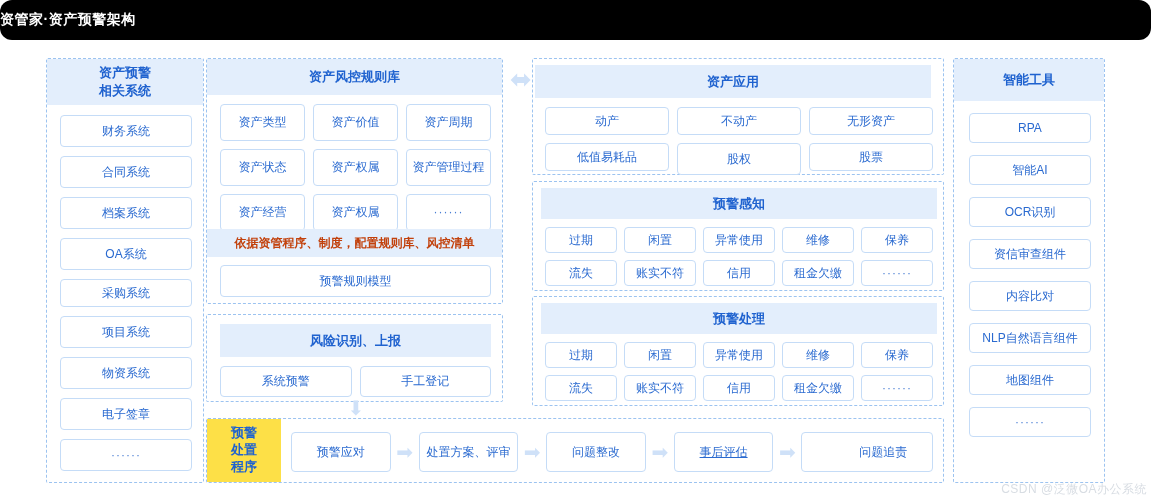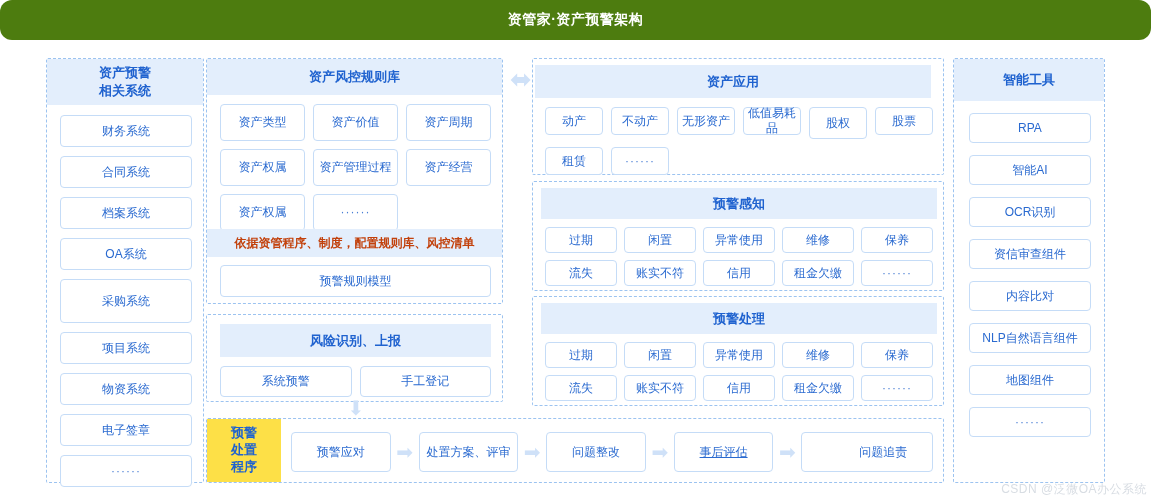--- a/index.html
+++ b/index.html
@@ -7,22 +7,22 @@
     width: 1151px; height: 500px;
     background: #ffffff;
     font-family: "Liberation Sans", "DejaVu Sans", sans-serif;
     overflow: hidden;
   }
   #page { position: relative; width: 1151px; height: 500px; background:#fff; }
 
   
   .titlebar {
     position: absolute; left: 0; top: 0; width: 1151px; height: 40px;
-    background: #4d7c0f; border-radius: 12px;
-    display: flex; align-items: center; justify-content: center;
+    background: #000000; border-radius: 12px;
+    display: flex; align-items: center; justify-content: flex-start;
   }
   .titlebar .t {
     color: #ffffff; font-size: 14px; font-weight: bold; letter-spacing: .5px;
   }
 
   
   .panel {
     position: absolute;
     border: 1px dashed #9cc3f0;
     background: #ffffff;
@@ -116,21 +116,21 @@
         </div>
         <div class="chip" style="height: 32px;">
           <span style="display: block;">合同系统</span>
         </div>
         <div class="chip" style="height: 32px;">
           <span style="display: block;">档案系统</span>
         </div>
         <div class="chip" style="height: 32px;">
           <span style="display: block;">OA系统</span>
         </div>
-        <div class="chip" style="height: 44px;">
+        <div class="chip" style="height: 28px;">
           <span style="display: block;">采购系统</span>
         </div>
         <div class="chip" style="height: 32px;">
           <span style="display: block;">项目系统</span>
         </div>
         <div class="chip" style="height: 32px;">
           <span style="display: block;">物资系统</span>
         </div>
         <div class="chip" style="height: 32px;">
           <span style="display: block;">电子签章</span>
@@ -145,20 +145,23 @@
     <div class="panel-hd" style="position:absolute; left:0; top:0; width:100%; height:36px;">资产风控规则库</div>
     <div class="grid" id="rules-grid" style="left:13px; top:45px; width:271px; grid-template-columns:repeat(3, 1fr); gap:8px 8px;">
         <div class="chip" style="height: 37px;">
           <span style="display: block;">资产类型</span>
         </div>
         <div class="chip" style="height: 37px;">
           <span style="display: block;">资产价值</span>
         </div>
         <div class="chip" style="height: 37px;">
           <span style="display: block;">资产周期</span>
+        </div>
+        <div class="chip" style="height: 37px;">
+          <span style="display: block;">资产状态</span>
         </div>
         <div class="chip" style="height: 37px;">
           <span style="display: block;">资产权属</span>
         </div>
         <div class="chip" style="height: 37px;">
           <span style="display: block;">资产管理</span>
           <span style="display: block;">过程</span>
         </div>
         <div class="chip" style="height: 37px;">
           <span style="display: block;">资产经营</span>
@@ -189,21 +192,21 @@
   <div class="arrow-dn" style="left:344px; top:400px; width:24px; height:16px;">
     <span>⬇</span>
   </div>
 
   <div class="arrow-lr" style="left:503px; top:66px; width:36px; height:26px;">
     <span>⬌</span>
   </div>
 
   <div class="panel" style="left:532px; top:58px; width:412px; height:117px;">
     <div class="panel-hd" style="position:absolute; left:2px; top:6px; width:396px; height:33px;">资产应用</div>
-    <div class="grid" id="app-grid" style="left:12px; top:48px; width:388px; grid-template-columns:repeat(6, 1fr); gap:8px;">
+    <div class="grid" id="app-grid" style="left:12px; top:48px; width:388px; grid-template-columns:repeat(3, 1fr); gap:8px;">
         <div class="chip" style="height: 28px;">
           <span style="display: block;">动产</span>
         </div>
         <div class="chip" style="height: 28px;">
           <span style="display: block;">不动产</span>
         </div>
         <div class="chip" style="height: 28px;">
           <span style="display: block;">无形资产</span>
         </div>
         <div class="chip" style="height: 28px;">

